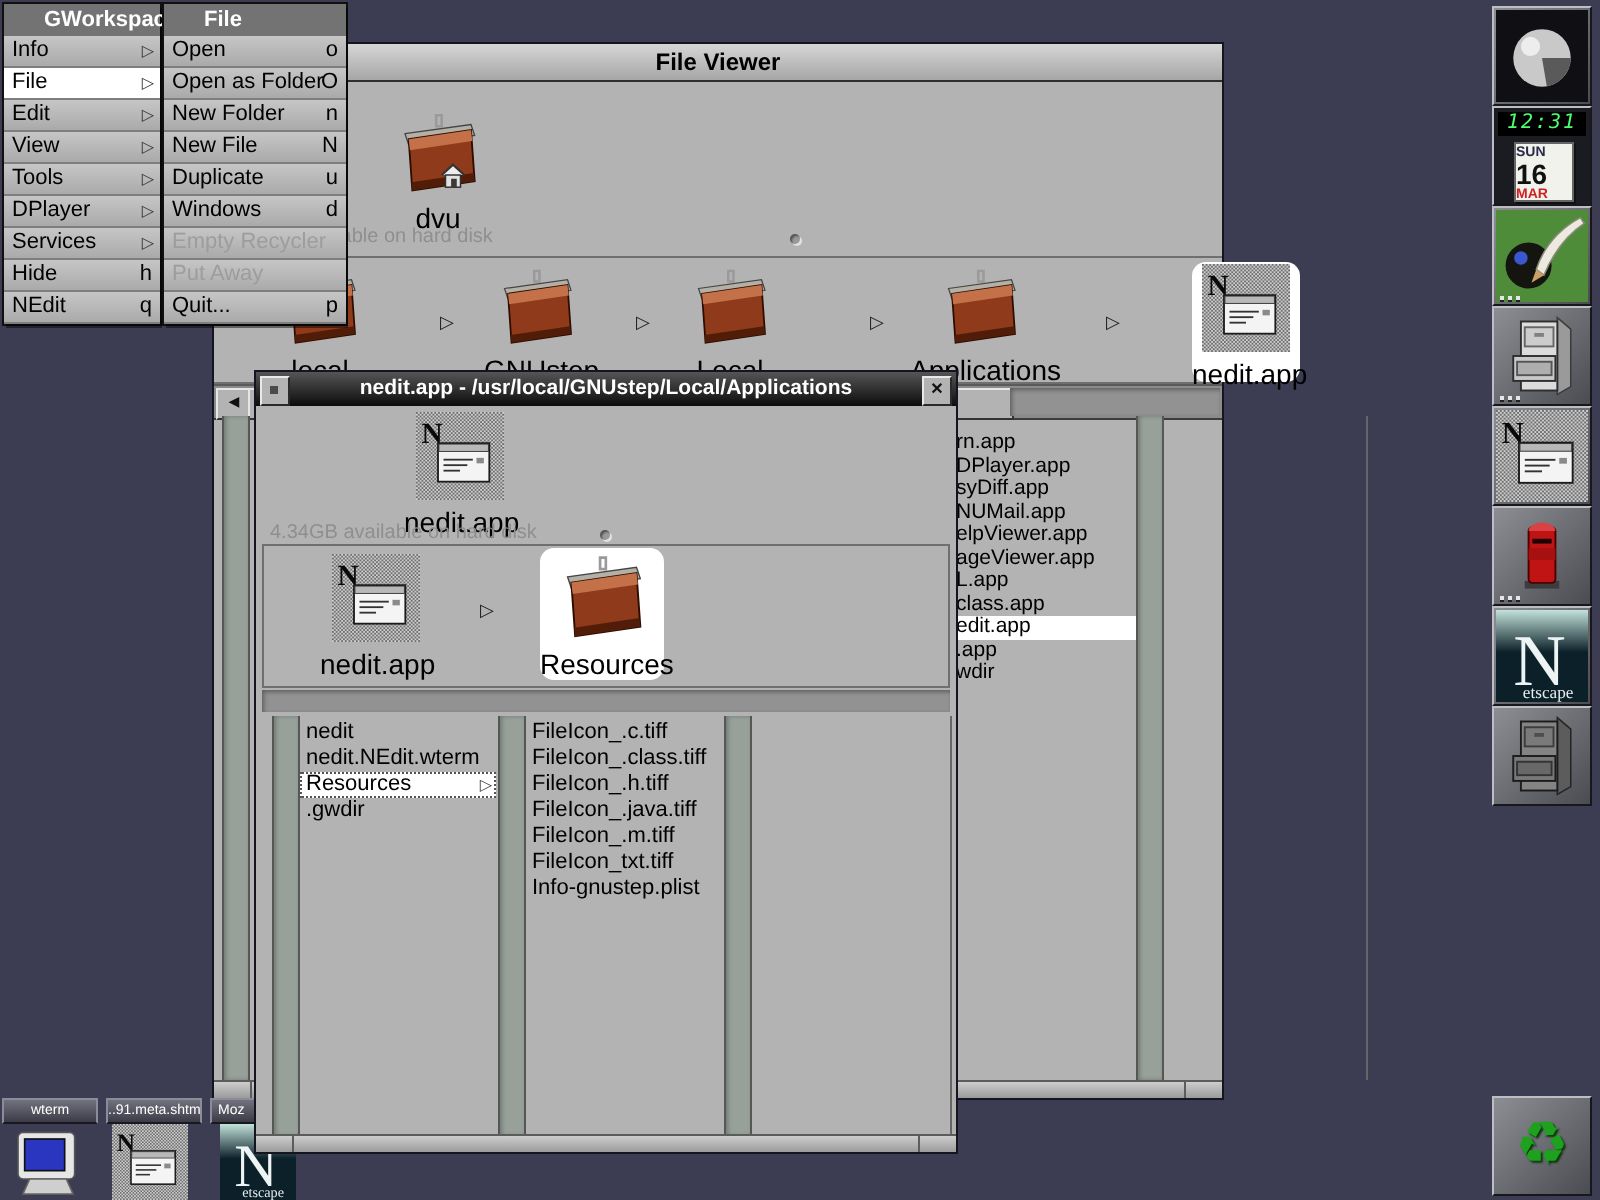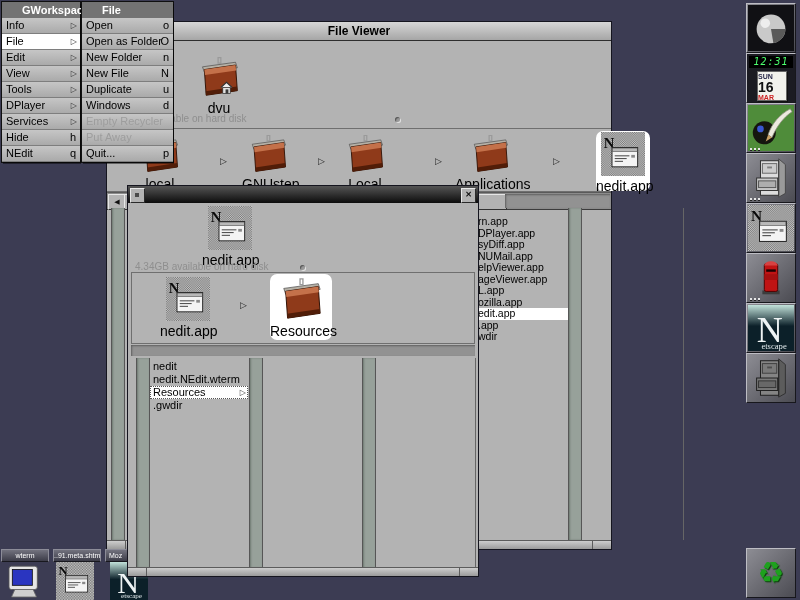--- a/index.html
+++ b/index.html
@@ -239,40 +239,41 @@
   <div class="abs" style="left:0;top:186px;right:0;bottom:9px">
     <div class="strip" style="left:4px;top:0;bottom:0;width:12px"></div>
     <div class="applist" style="position:absolute;left:371px;top:8px;width:90px">
       <div class="arow">rn.app</div>
       <div class="arow">DPlayer.app</div>
       <div class="arow">syDiff.app</div>
       <div class="arow">NUMail.app</div>
       <div class="arow">elpViewer.app</div>
       <div class="arow">ageViewer.app</div>
       <div class="arow">L.app</div>
-      <div class="arow">ozilla.app</div>
+      <div class="arow">class.app</div>
       <div class="arow sel">edit.app</div>
       <div class="arow">.app</div>
       <div class="arow">wdir</div>
     </div>
     <div class="strip" style="left:461px;top:0;bottom:0;width:12px"></div>
     <div class="vline" style="left:576px;top:0;bottom:0"></div>
   </div>
 
   <div class="resizebar" style="left:0;right:0;bottom:0">
     <div class="n1"></div>
       <div class="n2"></div>
   </div>
 </div>
 
 <div class="win" style="left:128px;top:186px;width:350px;height:390px;z-index:10">
   <div class="tb-black">
     <div class="tbtn" style="left:2px">
         <div class="sq"></div>
       </div>
+    <span>nedit.app - /usr/local/GNUstep/Local/Applications</span>
     <div class="tbtn" style="right:2px">
       <span>✕</span>
     </div>
   </div>
 
   <div class="abs" style="left:0;top:17px;right:0;height:69px">
     <div class="cell" style="left:74px;top:3px;width:56px">
       <svg width="44" height="44">
           <use href="#sym-nedit"></use>
         </svg>
@@ -305,20 +306,29 @@
     <div class="abs" style="left:22px;top:2px;width:98px">
       <div class="brow">nedit</div>
       <div class="brow">nedit.NEdit.wterm</div>
       <div class="brow sel">
         <span>Resources</span>
         <span class="branch">▷</span>
       </div>
       <div class="brow">.gwdir</div>
     </div>
     <div class="strip" style="left:121px;top:0;bottom:0;width:12px"></div>
+    <div class="abs" style="left:135px;top:2px;width:98px">
+      <div class="brow">FileIcon_.c.tiff</div>
+      <div class="brow">FileIcon_.class.tiff</div>
+      <div class="brow">FileIcon_.h.tiff</div>
+      <div class="brow">FileIcon_.java.tiff</div>
+      <div class="brow">FileIcon_.m.tiff</div>
+      <div class="brow">FileIcon_txt.tiff</div>
+      <div class="brow">Info-gnustep.plist</div>
+    </div>
     <div class="strip" style="left:234px;top:0;bottom:0;width:12px"></div>
     <div class="abs" style="left:248px;top:0;width:99px;bottom:0"></div>
     <div class="vline" style="left:347px;top:0;bottom:0"></div>
   </div>
 
   <div class="resizebar" style="left:0;right:0;bottom:0">
     <div class="n1"></div>
       <div class="n2"></div>
   </div>
 </div>

